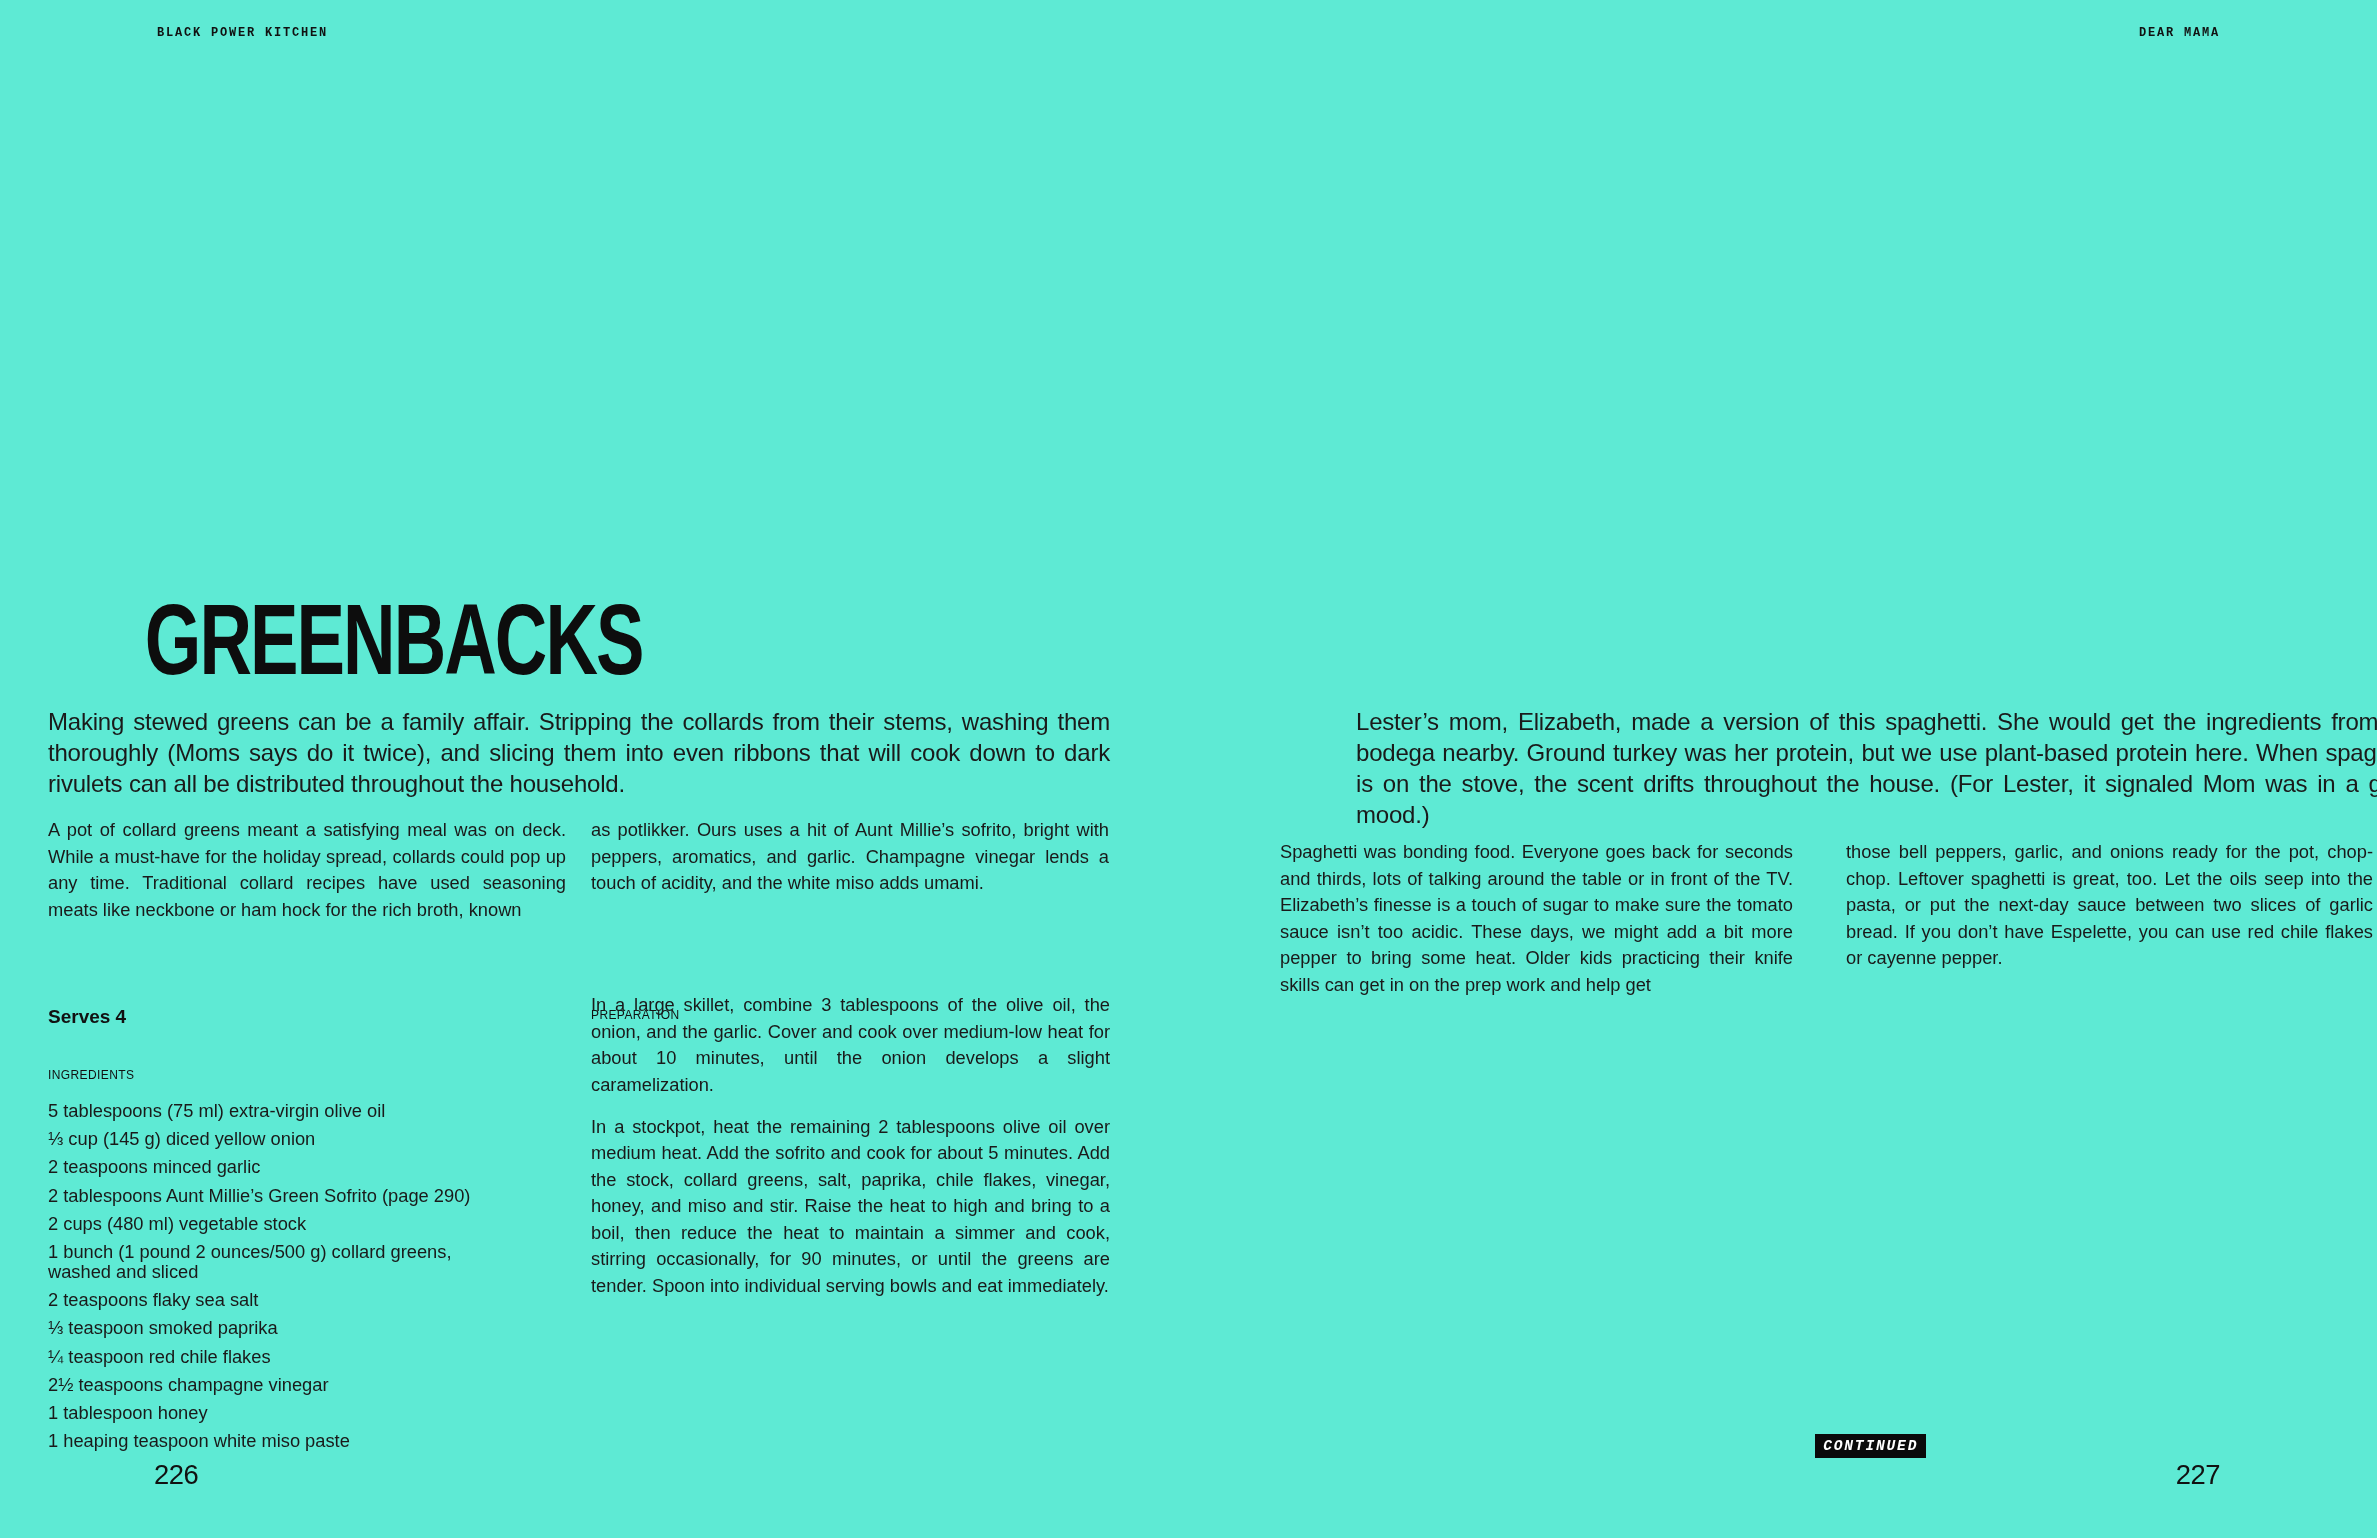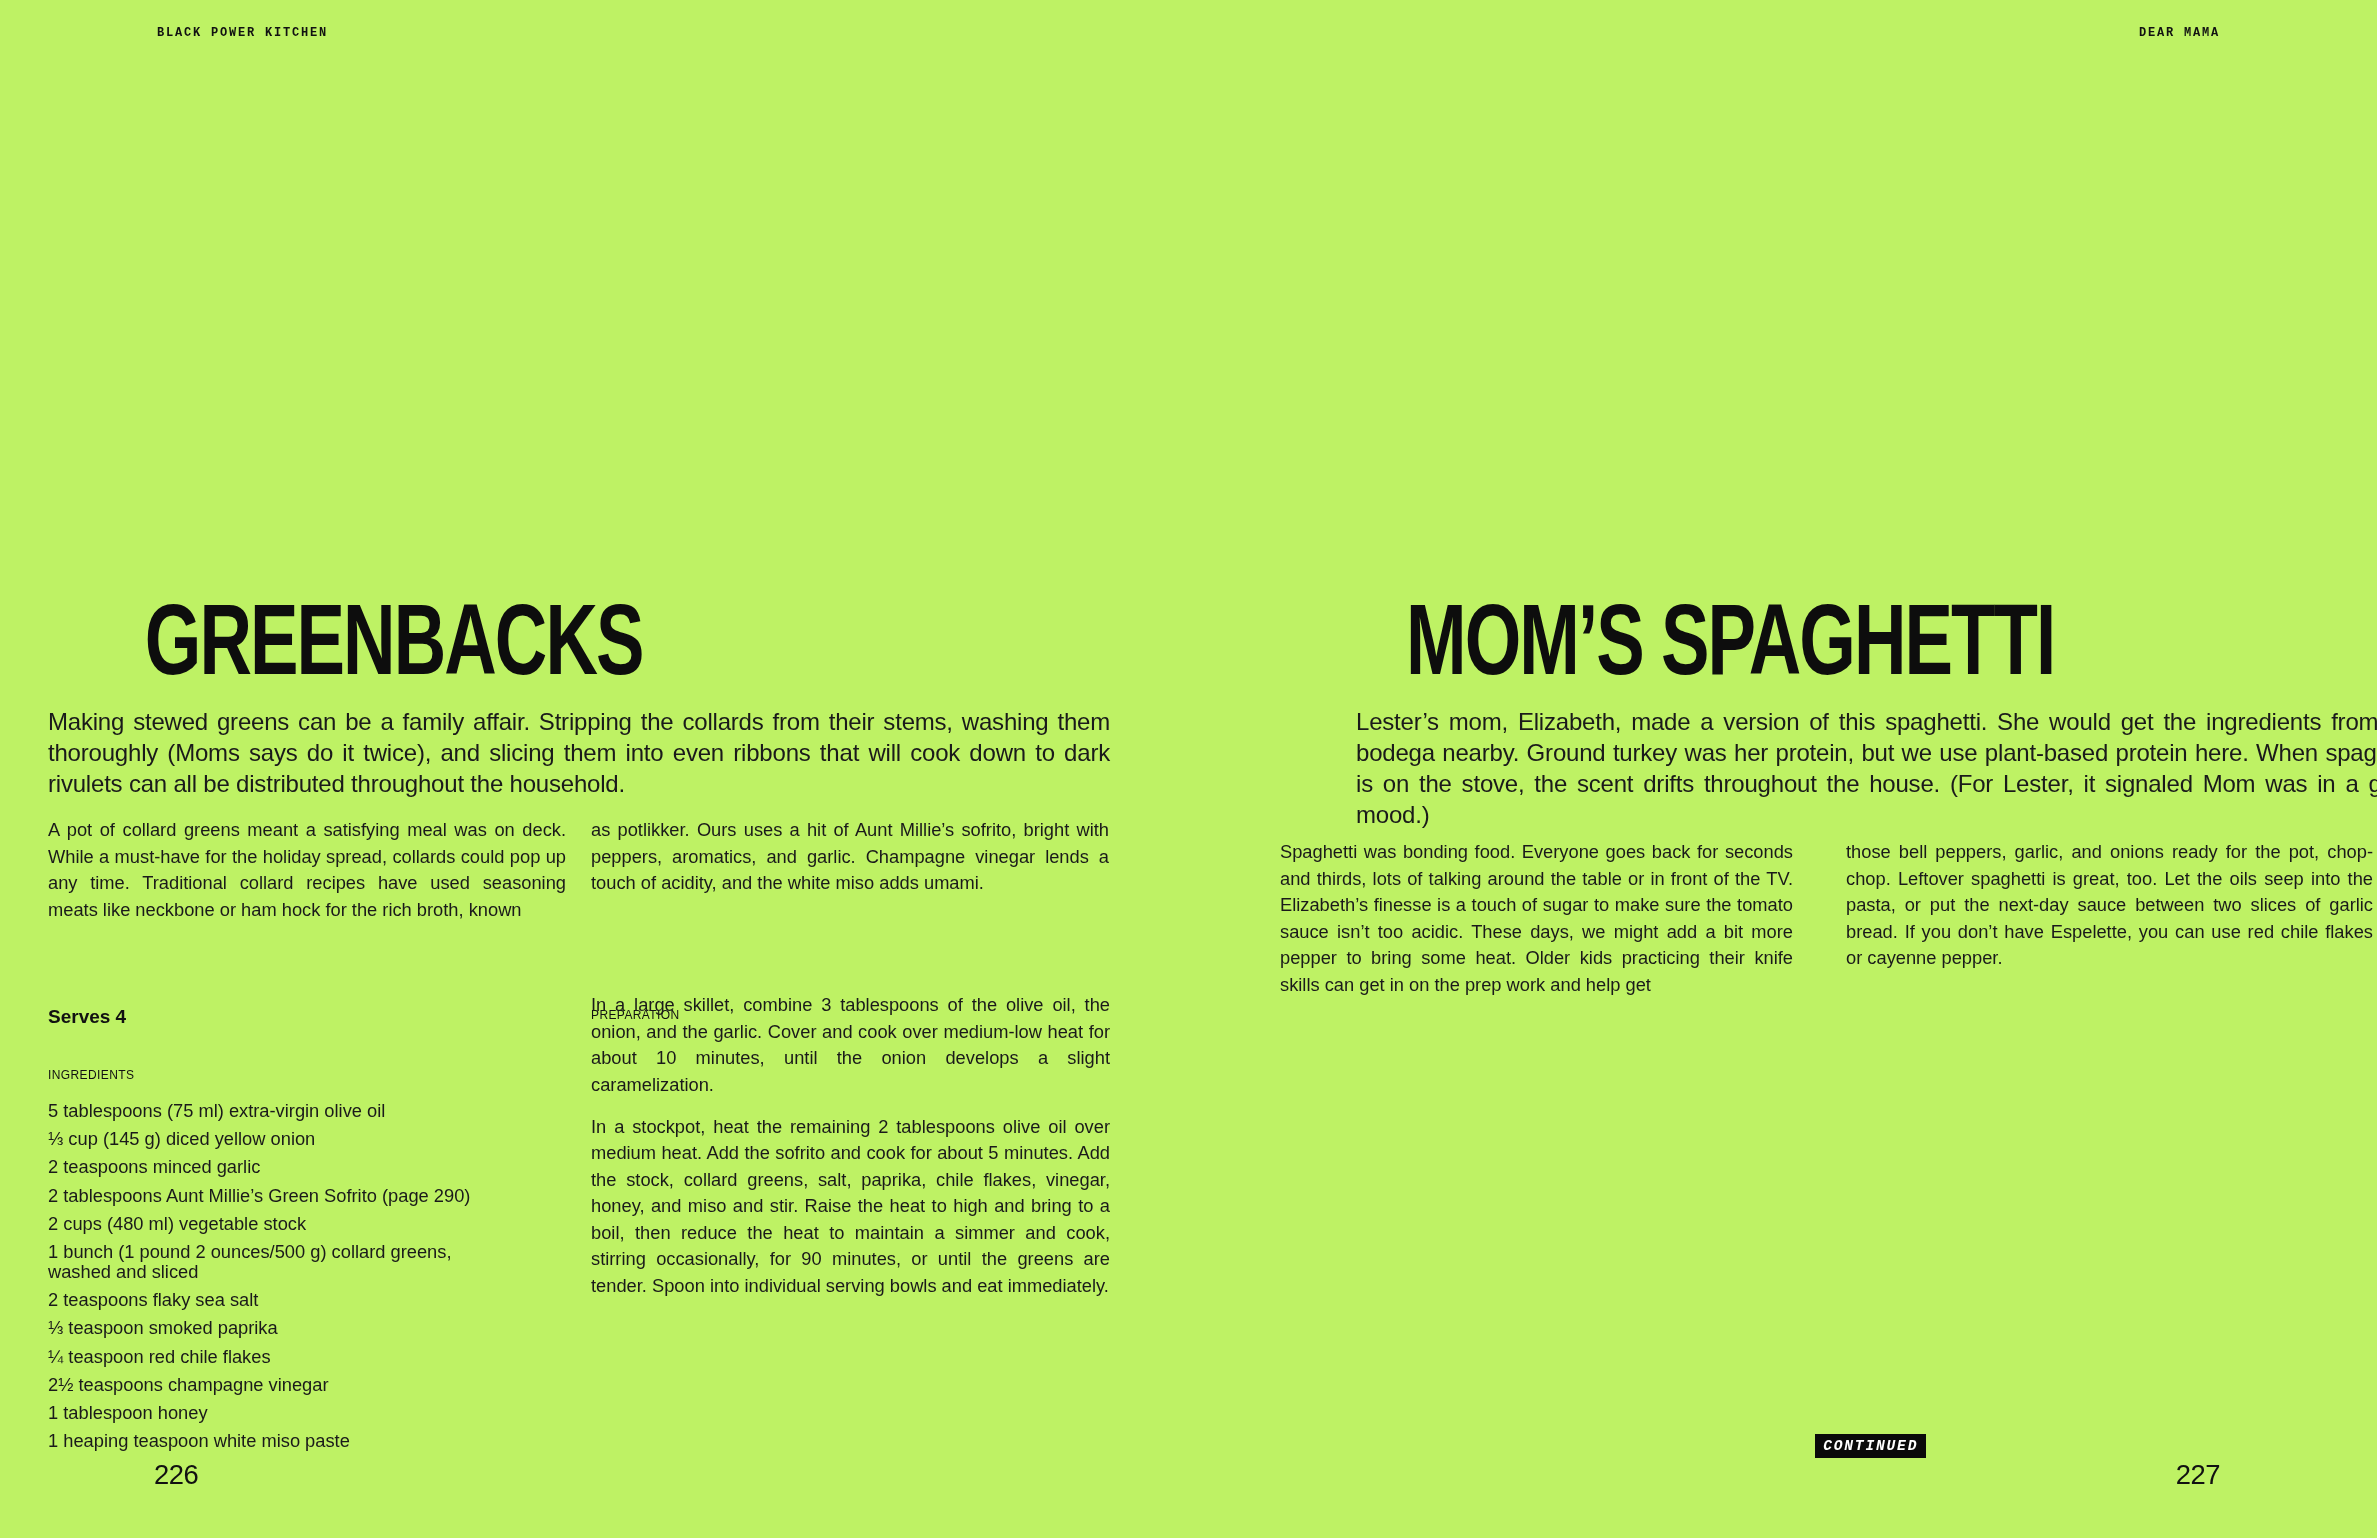--- a/index.html
+++ b/index.html
@@ -1,21 +1,21 @@
 <!DOCTYPE html>
 <html style="font-size:14.6px"><head>
 <meta charset="utf-8">
 <style>
   html,body{margin:0;padding:0;}
   body{
     width:2377px;height:1538px;background:#ffffff;color:#151515;
     font-family:"Liberation Sans", sans-serif;
     -webkit-font-smoothing:antialiased;
   }
-  #spread{position:relative;width:2377px;height:1538px;background:#bef264;overflow:hidden;}
+  #spread{position:relative;width:2377px;height:1538px;background:#5eead4;overflow:hidden;}
 
   .running-head{
     position:absolute;top:25.6px;
     font-family:"Liberation Mono","DejaVu Sans Mono",monospace;
     font-size:12px;font-weight:bold;letter-spacing:1.8px;color:#111;
     white-space:nowrap;
   }
   .running-head.left{left:157px;}
   .running-head.right{right:157px;}
 
@@ -121,21 +121,20 @@
 
   <div class="section-label preparation-label">PREPARATION</div>
 
   <div class="preparation">
       <p class="prep-para">In a large skillet, combine 3 tablespoons of the olive oil, the onion, and the garlic. Cover and cook over medium-low heat for about 10 minutes, until the onion develops a slight caramelization.</p>
       <p class="prep-para">In a stockpot, heat the remaining 2 tablespoons olive oil over medium heat. Add the sofrito and cook for about 5 minutes. Add the stock, collard greens, salt, paprika, chile flakes, vinegar, honey, and miso and stir. Raise the heat to high and bring to a boil, then reduce the heat to maintain a simmer and cook, stirring occasionally, for 90 minutes, or until the greens are tender. Spoon into individual serving bowls and eat immediately.</p>
     </div>
 
   <div class="page-num lp">226</div>
 
-  <h1 class="recipe-title rp"><span>MOM’S SPAGHETTI</span></h1>
 
   <div class="intro rp">Lester’s mom, Elizabeth, made a version of this spaghetti. She would get the ingredients from the bodega nearby. Ground turkey was her protein, but we use plant-based protein here. When spaghetti is on the stove, the scent drifts throughout the house. (For Lester, it signaled Mom was in a good mood.)</div>
 
   <div class="body-col rp-col1">Spaghetti was bonding food. Everyone goes back for sec­onds and thirds, lots of talking around the table or in front of the TV. Elizabeth’s finesse is a touch of sugar to make sure the tomato sauce isn’t too acidic. These days, we might add a bit more pepper to bring some heat. Older kids practicing their knife skills can get in on the prep work and help get</div>
   <div class="body-col rp-col2">those bell peppers, garlic, and onions ready for the pot, chop-chop. Leftover spaghetti is great, too. Let the oils seep into the pasta, or put the next-day sauce between two slices of garlic bread. If you don’t have Espelette, you can use red chile flakes or cayenne pepper.</div>
 
   <div class="continued-badge">CONTINUED</div>
 
   <div class="page-num rp">227</div>
 

